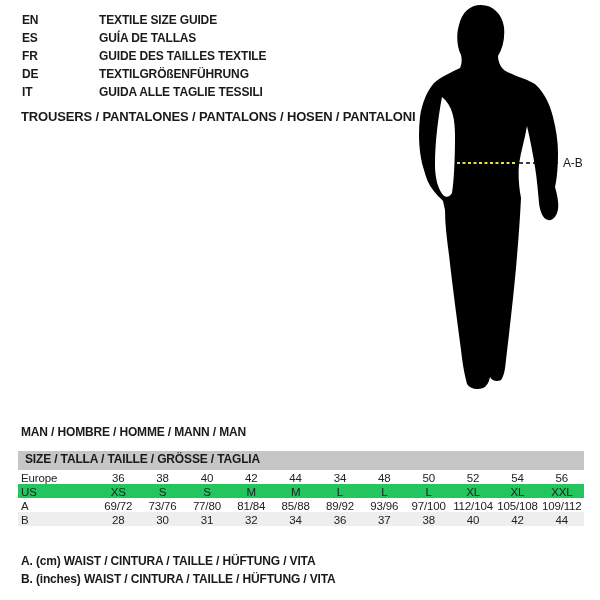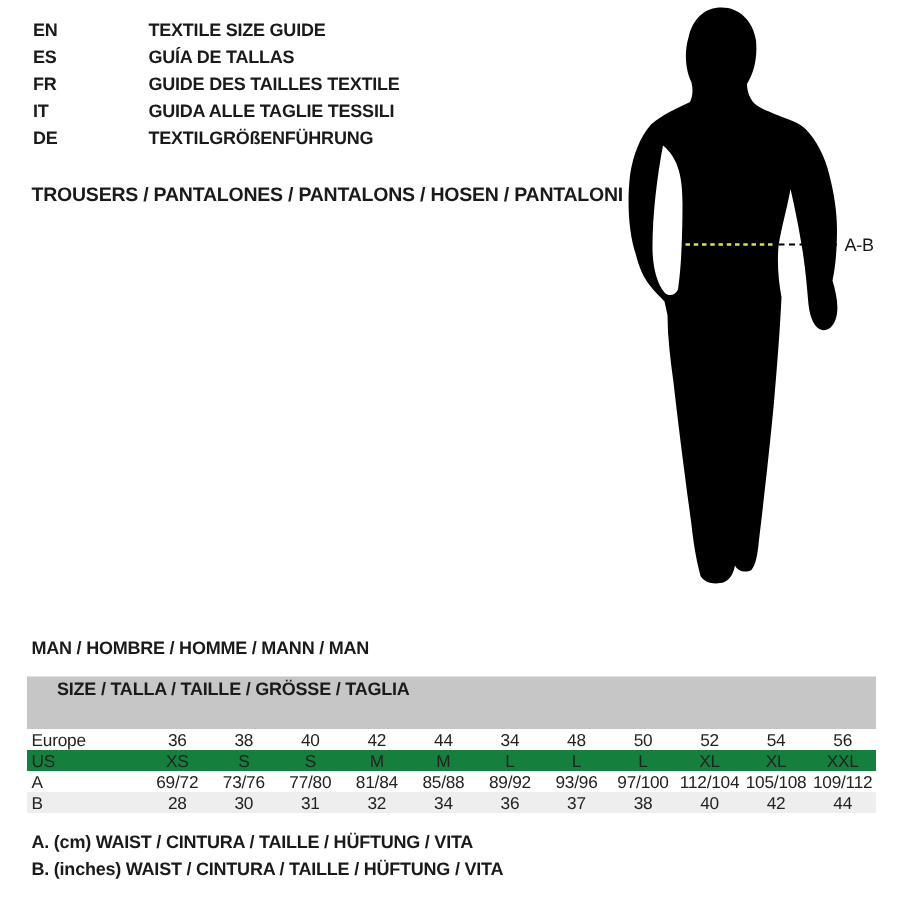--- a/index.html
+++ b/index.html
@@ -14,41 +14,41 @@
   }
 
   
   .lang-block { position: absolute; left: 22px; top: 11px; }
   .lang-row { display: flex; height: 18px; line-height: 18px; gap: 40px; }
   .lang-code { width: 37px; font-size: 12px; font-weight: 700; }
   .lang-label { font-size: 12px; font-weight: 700; white-space: nowrap; }
 
   
   .garment-title {
-    position: absolute; left: 21px; top: 122px;
+    position: absolute; left: 21px; top: 109px;
     font-size: 13px; font-weight: 700; white-space: nowrap;
   }
 
   
   .figure-wrap { position: absolute; left: 400px; top: 0; width: 200px; height: 400px; }
   .figure-wrap svg { display: block; }
   .ab-label { font-size: 12px; font-weight: 400; font-family: "Liberation Sans", "DejaVu Sans", sans-serif; }
 
   
   .section-title {
     position: absolute; left: 21px; top: 425px;
     font-size: 12px; font-weight: 700; white-space: nowrap;
   }
 
   
   .size-table { position: absolute; left: 18px; top: 451px; width: 566px; }
   .table-header {
-    height: 35px; line-height: 17px;
+    height: 19px; line-height: 17px;
     font-size: 12px; font-weight: 600;
-    padding-left: 20px; white-space: nowrap;
+    padding-left: 7px; white-space: nowrap;
   }
   .t-row { display: flex; height: 14px; line-height: 17.5px; }
   .t-label {
     width: 78px; flex: 0 0 78px;
     font-size: 11.5px; padding-left: 3px; color: #222222;
   }
   .t-cell {
     flex: 1 1 0; text-align: center;
     font-size: 11.5px; color: #222222; white-space: nowrap;
   }
@@ -70,26 +70,26 @@
     </div>
     <div class="lang-row">
       <span class="lang-code">ES</span>
       <span class="lang-label">GUÍA DE TALLAS</span>
     </div>
     <div class="lang-row">
       <span class="lang-code">FR</span>
       <span class="lang-label">GUIDE DES TAILLES TEXTILE</span>
     </div>
     <div class="lang-row">
+      <span class="lang-code">DE</span>
+      <span class="lang-label">TEXTILGRÖßENFÜHRUNG</span>
+    </div>
+    <div class="lang-row">
       <span class="lang-code">IT</span>
       <span class="lang-label">GUIDA ALLE TAGLIE TESSILI</span>
-    </div>
-    <div class="lang-row">
-      <span class="lang-code">DE</span>
-      <span class="lang-label">TEXTILGRÖßENFÜHRUNG</span>
     </div>
   </div>
 
 <div class="garment-title">TROUSERS / PANTALONES / PANTALONS / HOSEN / PANTALONI</div>
 
 <div class="figure-wrap">
   <svg width="200" height="400" viewBox="0 0 200 400">
     <path fill-rule="evenodd" d="M 81,5
              C 93,5 102,14 104,27
              C 105,38 103,48 98,56
@@ -150,21 +150,21 @@
         <div class="t-cell">40</div>
         <div class="t-cell">42</div>
         <div class="t-cell">44</div>
         <div class="t-cell">34</div>
         <div class="t-cell">48</div>
         <div class="t-cell">50</div>
         <div class="t-cell">52</div>
         <div class="t-cell">54</div>
         <div class="t-cell">56</div>
       </div>
-      <div class="t-row" style="background: #15803d;">
+      <div class="t-row" style="background: #22c55e;">
         <div class="t-label">US</div>
         <div class="t-cell">XS</div>
         <div class="t-cell">S</div>
         <div class="t-cell">S</div>
         <div class="t-cell">M</div>
         <div class="t-cell">M</div>
         <div class="t-cell">L</div>
         <div class="t-cell">L</div>
         <div class="t-cell">L</div>
         <div class="t-cell">XL</div>

